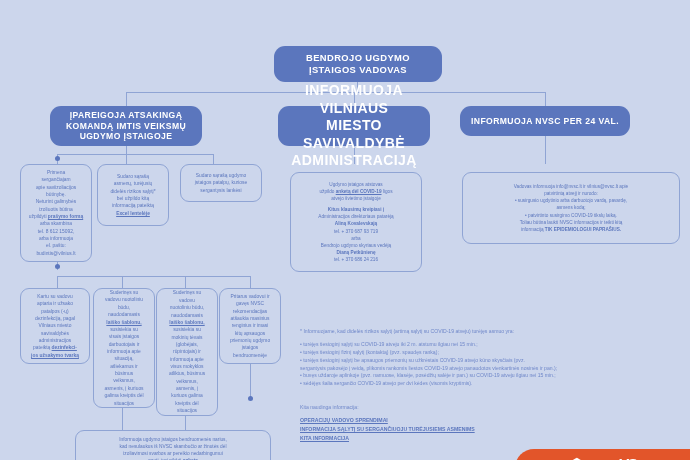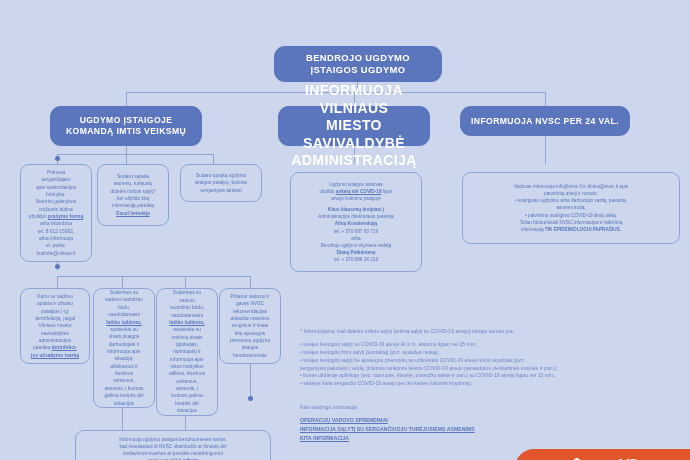--- a/index.html
+++ b/index.html
@@ -101,28 +101,29 @@
   <div class="vline" style="left:126px; top:118px; height:10px;"></div>
   <div class="vline" style="left:213px; top:118px; height:10px;"></div>
   <div class="dot" style="left:54.5px; top:120px;"></div>
 
   <div class="vline" style="left:354px; top:110px; height:18px;"></div>
   <div class="vline" style="left:545px; top:100px; height:28px;"></div>
 
   <div class="pill top">
     <div>
       <div>BENDROJO UGDYMO</div>
-      <div>ĮSTAIGOS UGDYMO</div>
+      <div>ĮSTAIGOS VADOVAS</div>
     </div>
   </div>
 
   <div class="pill h1">
     <div>
+      <div>ĮPAREIGOJA ATSAKINGĄ</div>
+      <div>KOMANDĄ IMTIS VEIKSMŲ</div>
       <div>UGDYMO ĮSTAIGOJE</div>
-      <div>KOMANDĄ IMTIS VEIKSMŲ</div>
     </div>
   </div>
 
   <div class="pill h2">
     <div>
       <div>INFORMUOJA VILNIAUS</div>
       <div>MIESTO SAVIVALDYBĖ</div>
       <div>ADMINISTRACIJĄ</div>
     </div>
   </div>

